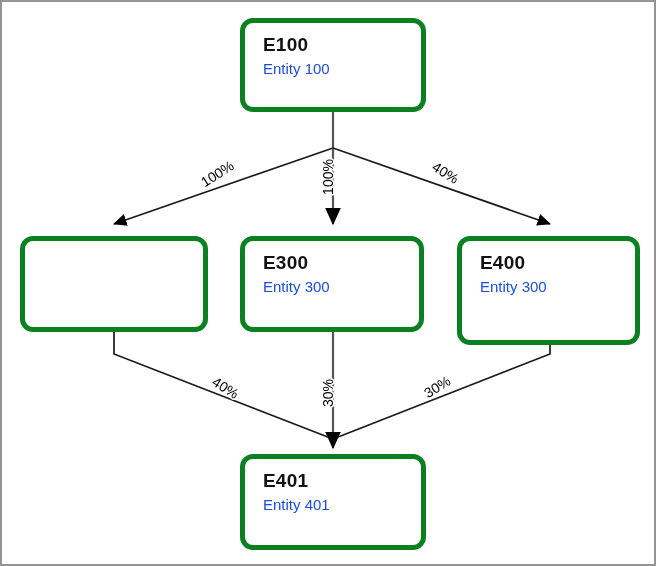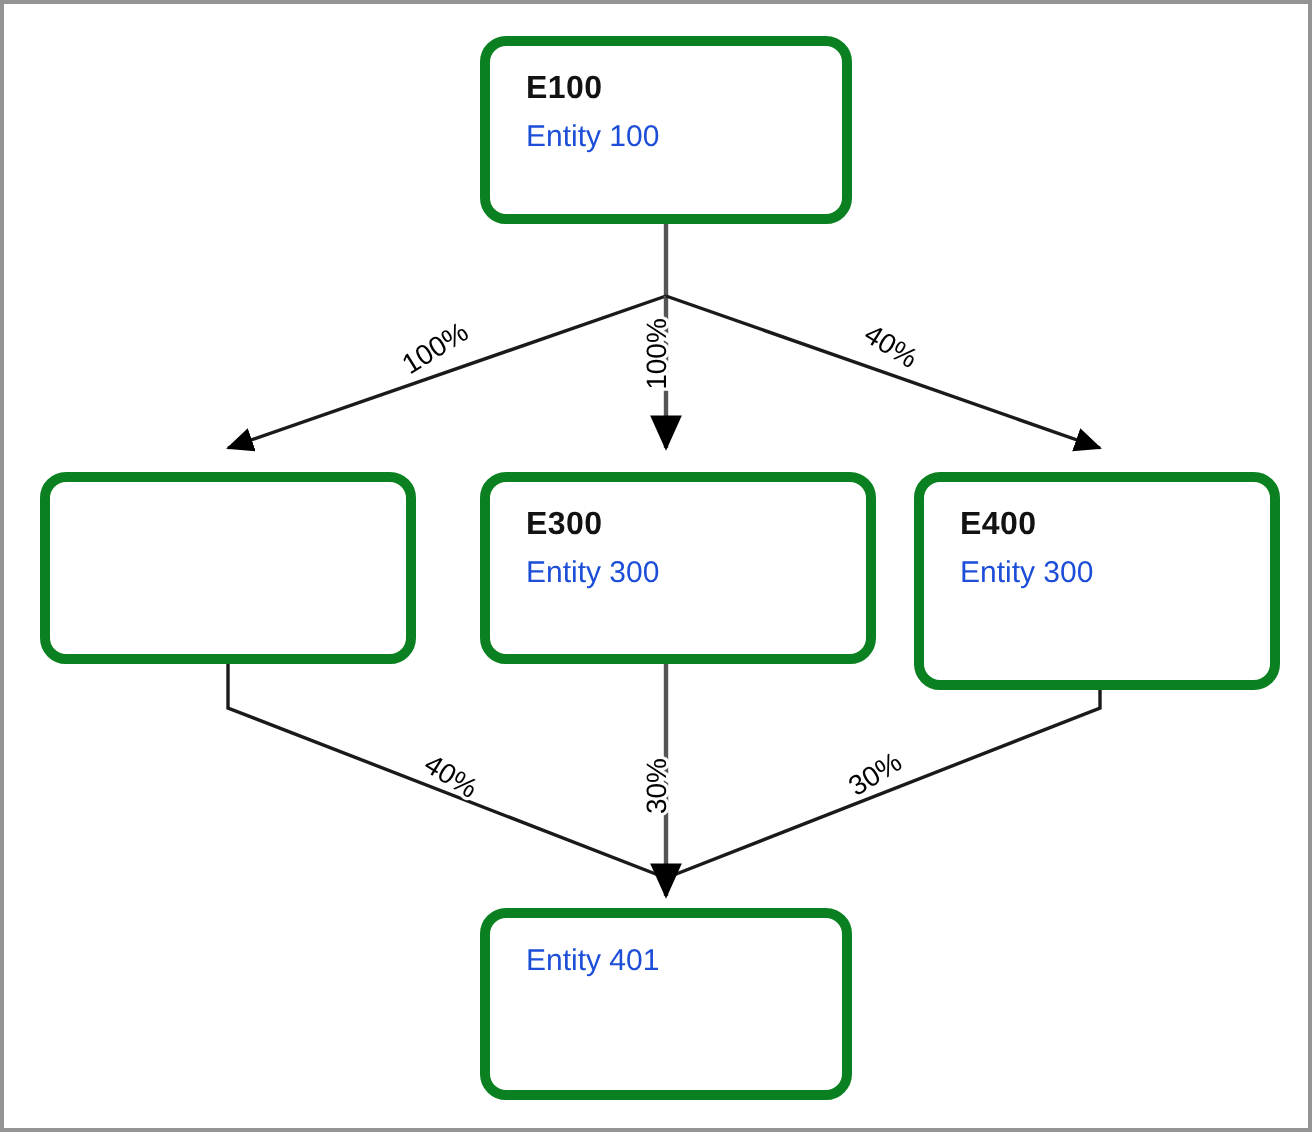--- a/index.html
+++ b/index.html
@@ -29,21 +29,21 @@
   .node {
     position: absolute;
     box-sizing: border-box;
     background: #ffffff;
     border: 5px solid #0b8020;
     border-radius: 13px;
     padding: 10px 0 0 18px;
     z-index: 2;
   }
   .node-title {
-    font-size: 16px;
+    font-size: 19px;
     font-weight: bold;
     color: #121212;
     line-height: 24px;
     letter-spacing: 0.2px;
   }
   .node-subtitle {
     font-size: 15px;
     font-weight: normal;
     color: #1d4ed8;
     line-height: 22px;
@@ -92,27 +92,28 @@
   </svg>
 
   <div class="node" style="left:238px; top:16px; width:186px; height:94px;">
     <div class="node-title">E100</div>
     <div class="node-subtitle">Entity 100</div>
   </div>
 
   <div class="node" style="left:18px; top:234px; width:188px; height:96px;">
   </div>
 
-  <div class="node" style="left:238px; top:234px; width:198px; height:96px;">
+  <div class="node" style="left:238px; top:234px; width:184px; height:96px;">
     <div class="node-title">E300</div>
     <div class="node-subtitle">Entity 300</div>
   </div>
 
   <div class="node" style="left:455px; top:234px; width:183px; height:109px;">
     <div class="node-title">E400</div>
     <div class="node-subtitle">Entity 300</div>
   </div>
 
   <div class="node" style="left:238px; top:452px; width:186px; height:96px;">
+    <div class="node-title">E401</div>
     <div class="node-subtitle">Entity 401</div>
   </div>
 
 </div>
 
 </body></html>

